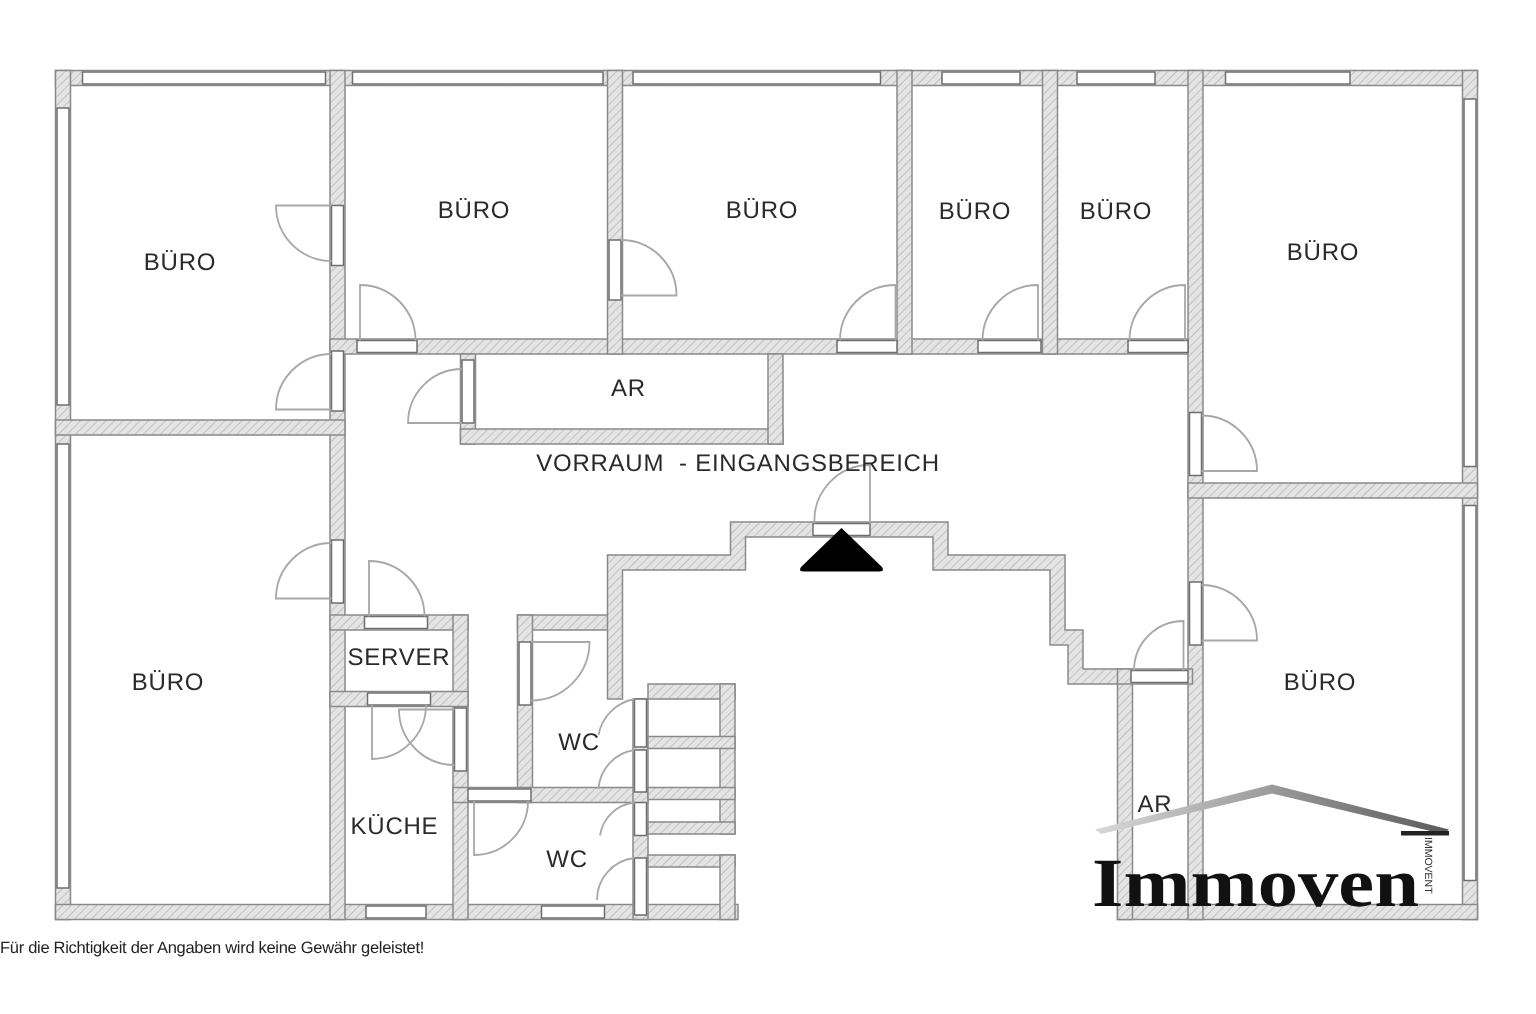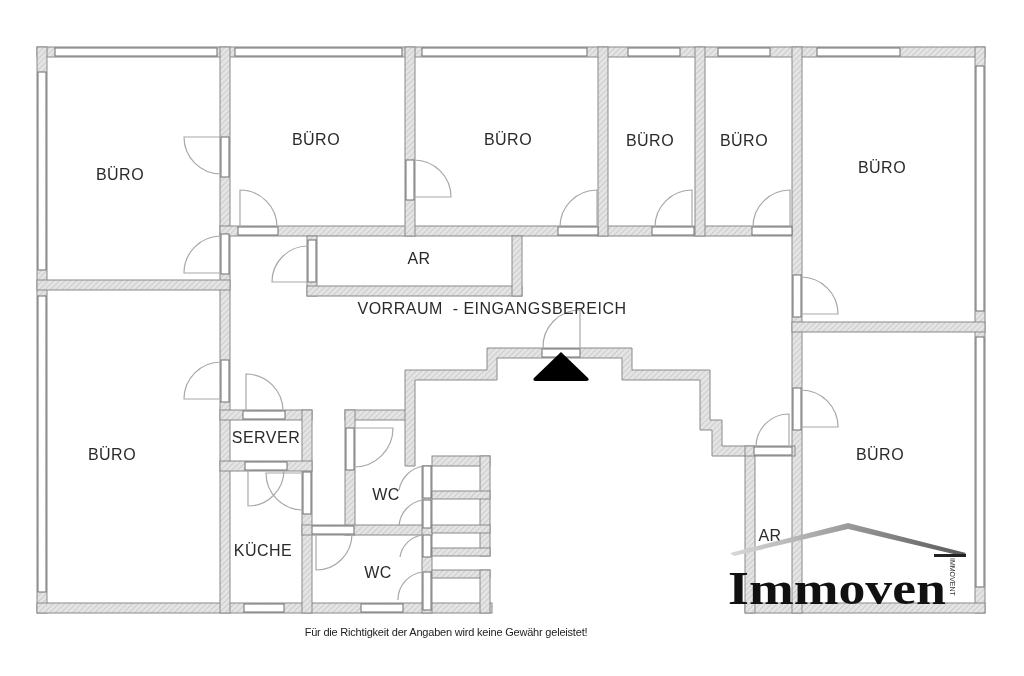--- a/index.html
+++ b/index.html
@@ -2,21 +2,21 @@
 <html><head>
 <meta charset="utf-8">
 <style>
   html, body { margin: 0; padding: 0; background: #ffffff; }
   body { width: 1024px; height: 676px; position: relative; overflow: hidden; font-family: "Liberation Sans", sans-serif; }
   #plan { position: absolute; left: 0; top: 0; width: 1024px; height: 676px; }
   .wall { fill: url(#hatch); stroke: #8a8a8a; stroke-width: 1; }
   .win { fill: #ffffff; stroke: #6e6e6e; stroke-width: 1; }
   .door-arc { fill: none; stroke: #a8a8a8; stroke-width: 1.2; }
   .label { font-family: "Liberation Sans", sans-serif; font-size: 16px; fill: #2a2a2a; letter-spacing: 0.5px; }
-  .disclaimer { position: absolute; left: 0; width: 892px; top: 626px; text-align: center; font-family: "Liberation Sans", sans-serif; font-size: 11px; color: #222; letter-spacing: -0.2px; }
+  .disclaimer { position: absolute; left: 0; width: 892px; top: 626px; text-align: left; font-family: "Liberation Sans", sans-serif; font-size: 11px; color: #222; letter-spacing: -0.2px; }
   .logo-text { font-family: "Liberation Serif", serif; font-weight: bold; fill: #111; }
   .logo-small { font-family: "Liberation Sans", sans-serif; font-size: 7px; fill: #333; }
 </style>
 </head>
 <body>
 
 <svg id="plan" viewBox="0 0 1024 676" xmlns="http://www.w3.org/2000/svg">
   <defs>
     <pattern id="hatch" patternUnits="userSpaceOnUse" width="4" height="4" patternTransform="rotate(45)">
       <rect width="4" height="4" fill="#e4e4e4"></rect>

